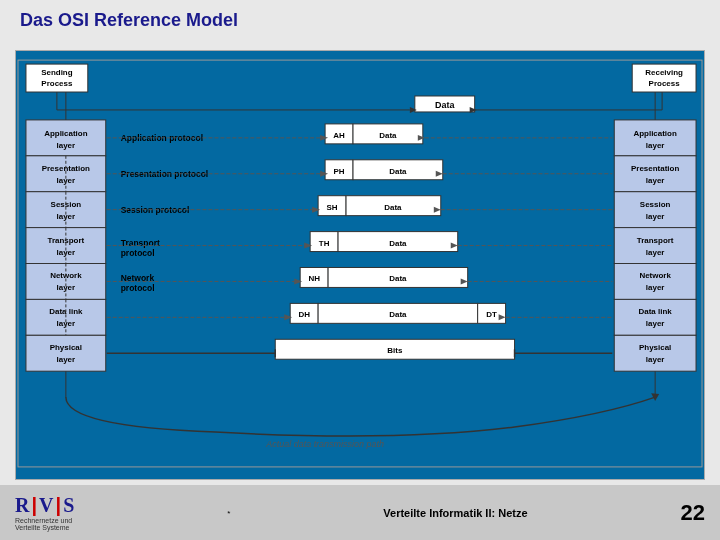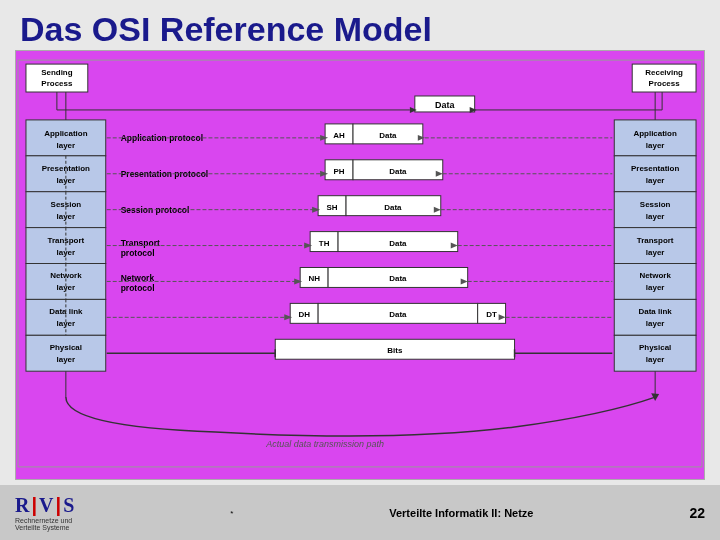--- a/index.html
+++ b/index.html
@@ -12,31 +12,31 @@
       position: relative;
     }
     .slide {
       width: 720px;
       height: 540px;
       background: #e8e8e8;
       position: relative;
     }
     .title {
       padding: 10px 20px 6px 20px;
-      font-size: 34px;
+      font-size: 18px;
       font-weight: bold;
       color: #1a1a8c;
     }
     .diagram-area {
       position: absolute;
       top: 50px;
       left: 15px;
       right: 15px;
       bottom: 60px;
-      background: #d946ef;
+      background: #0369a1;
       border: 1px solid #aaa;
     }
 
     
     .bottom-bar {
       position: absolute;
       bottom: 0;
       left: 0;
       right: 0;
       height: 55px;
@@ -252,15 +252,15 @@
         <span style="font-size:20px; color:#cc0000; font-weight:bold;">|</span>
         <span style="font-size:20px; font-weight:bold; color:#1a1a8c; font-family:serif;">S</span>
       </div>
       <div style="font-size:7px; color:#333;">Rechnernetze und</div>
       <div style="font-size:7px; color:#333;">Verteilte Systeme</div>
     </div>
     <div style="font-size:10px; text-align:center;">
       <span style="font-size:8px;">*</span>
     </div>
     <div style="font-size:11px; font-weight:bold; text-align:center;">Verteilte Informatik II: Netze</div>
-    <div style="font-size:14px; font-weight:bold;">22</div>
+    <div style="font-size:22px; font-weight:bold;">22</div>
   </div>
 </div>
 
 </body></html>

